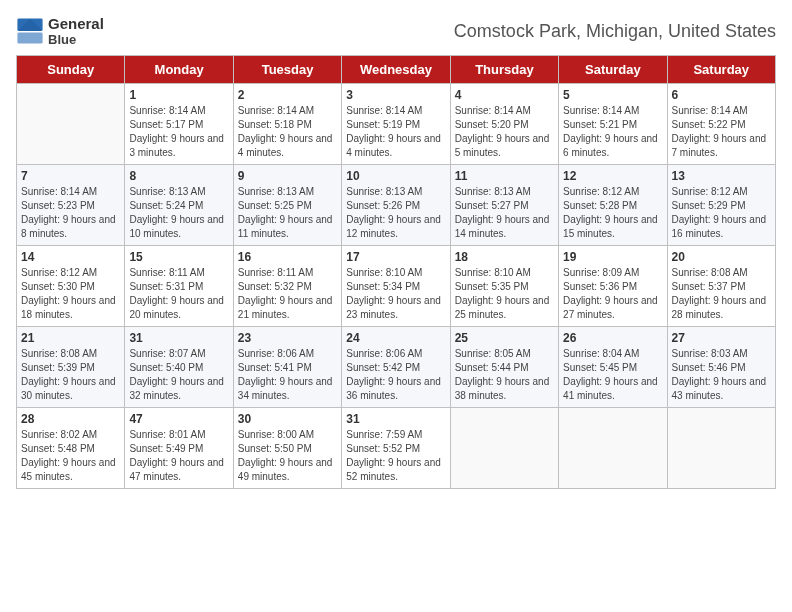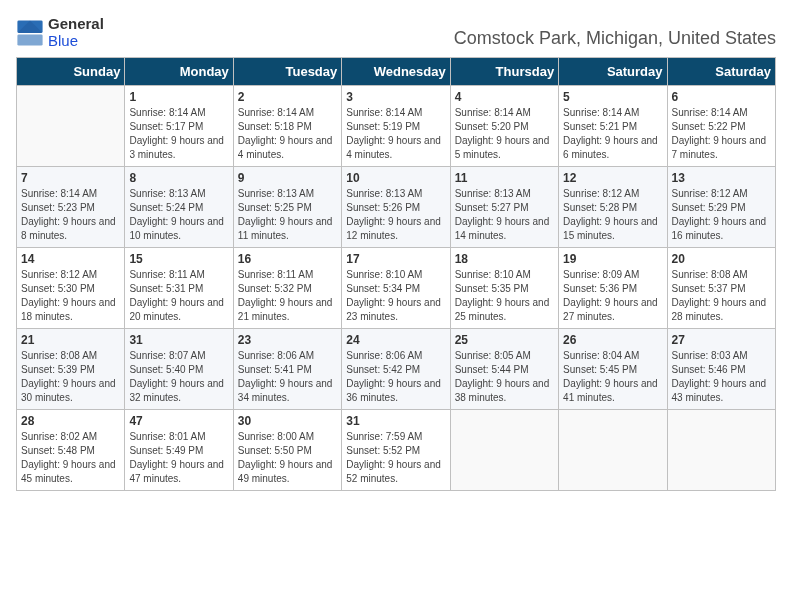--- a/index.html
+++ b/index.html
@@ -6,42 +6,42 @@
     body {
       font-family: Arial, sans-serif;
       background: #fff;
       width: 792px;
       min-height: 612px;
       padding: 16px;
     }
     .header-area {
       display: flex;
       justify-content: space-between;
-      align-items: flex-end;
+      align-items: center;
       margin-bottom: 8px;
     }
     .logo {
       display: flex;
       align-items: center;
       gap: 4px;
     }
     .logo-text {
       display: flex;
       flex-direction: column;
       line-height: 1.1;
     }
     .logo-general {
       font-size: 15px;
       font-weight: bold;
       color: #333;
     }
     .logo-blue {
-      font-size: 15px;
-      font-weight: normal;
-      color: #1d4ed8;
+      font-size: 13px;
+      font-weight: bold;
+      color: #404040;
     }
     .logo-icon {
       width: 28px;
       height: 28px;
     }
     .title-area {
       text-align: right;
     }
     .month-title {
       font-size: 32px;
@@ -52,26 +52,26 @@
     .location-title {
       font-size: 18px;
       color: #555;
     }
     table {
       width: 100%;
       border-collapse: collapse;
       table-layout: fixed;
     }
     th {
-      background-color: #0c4a6e;
+      background-color: #b91c1c;
       color: #fff;
       font-size: 13px;
       font-weight: bold;
       padding: 6px 4px;
-      text-align: right;
+      text-align: center;
       border: 1px solid #c0c0c0;
     }
     td {
       border: 1px solid #c0c0c0;
       vertical-align: top;
       padding: 4px 4px 4px 4px;
       font-size: 10.5px;
       color: #333;
       height: 80px;
       background: #fff;

